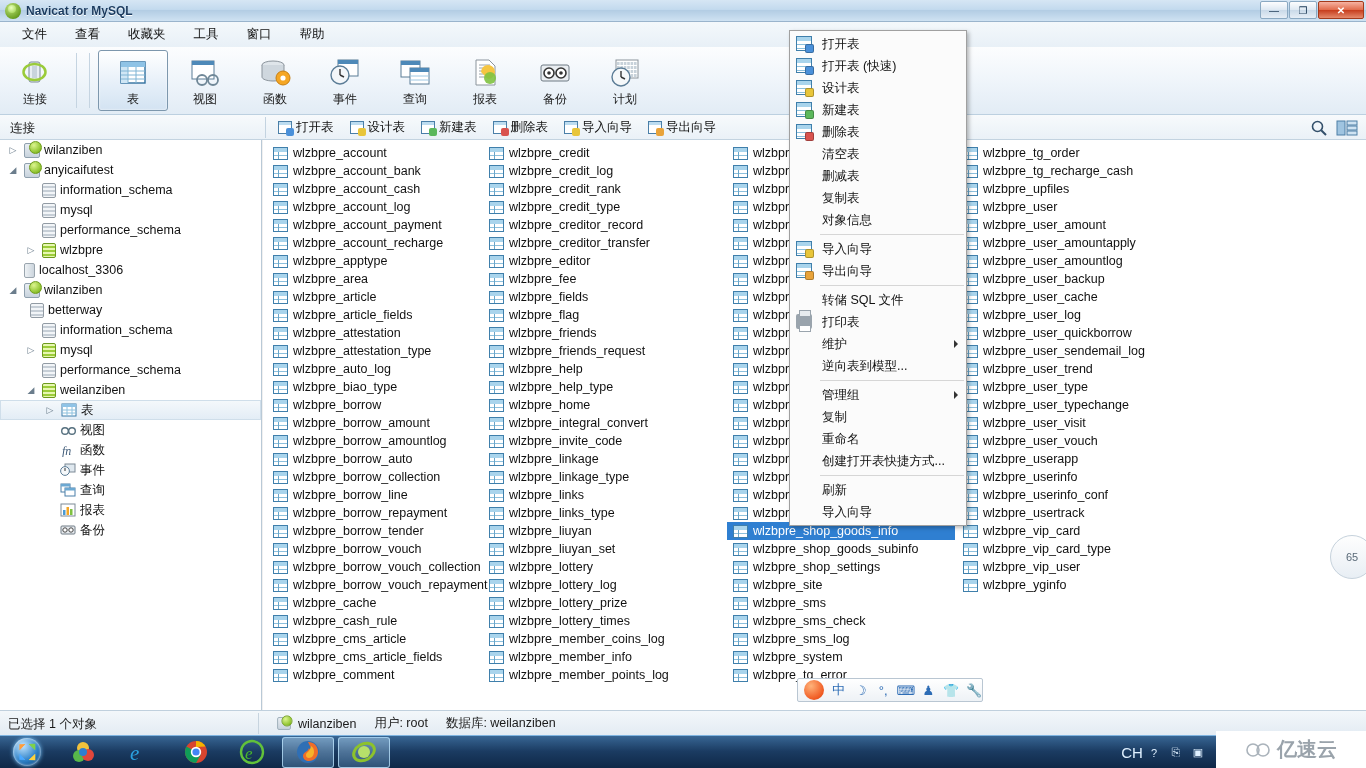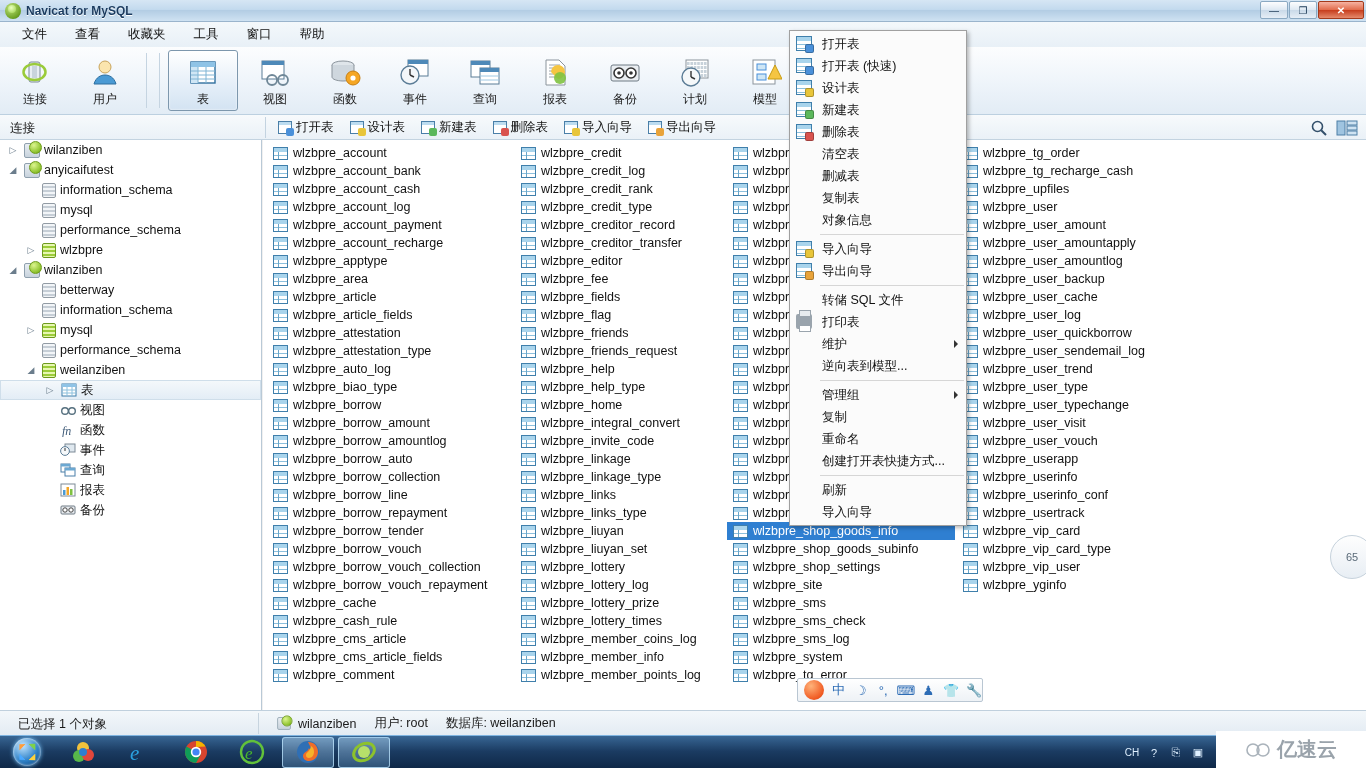--- a/index.html
+++ b/index.html
@@ -163,21 +163,21 @@
     display:flex; align-items:center; gap:7px; padding-left:6px; z-index:40;
   }
   #imebar .ib { width:16px;height:16px; display:flex;align-items:center;justify-content:center;font-size:13px;color:#2d6cb5; }
 
   
   #statusbar {
     position:absolute; left:0; bottom:33px; width:1366px; height:25px;
     background: linear-gradient(to bottom,#f3f7fa,#e3ebf3);
     border-top:1px solid #c0d0dd; font-size:12.5px; color:#1a1a1a;
   }
-  #statusbar .s1 { position:absolute; left:18px; top:5px; }
+  #statusbar .s1 { position:absolute; left:8px; top:5px; }
   #statusbar .vsep { position:absolute; top:2px; width:1px; height:21px; background:#c7d4df; }
   #statusbar .s2 { position:absolute; left:276px; top:4px; display:flex; align-items:center; gap:6px; }
 
   
   #taskbar {
     position:absolute; left:0; bottom:0; width:1366px; height:33px;
     background: linear-gradient(to bottom, rgba(40,90,140,.92), rgba(18,52,92,.96) 48%, rgba(10,36,68,.98));
     border-top:1px solid #7fb4e0;
     display:flex; align-items:center;
   }
@@ -232,27 +232,20 @@
   </div>
 
 <div id="toolbar">
     <div class="tb-btn">
       <div class="tb-ico"><svg viewBox="0 0 34 32" width="34" height="32">
           <rect x="11" y="5" width="11" height="20" rx="2" fill="#e8eef3" stroke="#7d8b98"></rect>
           <ellipse cx="16.5" cy="15" rx="11" ry="8" fill="none" stroke="#9acb3a" stroke-width="2.5"></ellipse>
           <rect x="14" y="9" width="5" height="12" fill="#c9d4dd"></rect>
         </svg></div>
       <div class="tb-lbl">连接</div>
-    </div>
-    <div class="tb-btn">
-      <div class="tb-ico"><svg viewBox="0 0 34 32" width="34" height="32">
-          <circle cx="17" cy="10" r="6" fill="#fbe5ae" stroke="#c9a45b"></circle>
-          <path d="M6 27c2-7 7-9 11-9s9 2 11 9z" fill="#4a9ad4" stroke="#2f6f9f"></path>
-        </svg></div>
-      <div class="tb-lbl">用户</div>
     </div>
     <div class="tb-sep"></div>
     <div class="tb-sep"></div>
     <div class="tb-btn sel">
       <div class="tb-ico"><svg viewBox="0 0 34 32" width="34" height="32">
           <rect x="5" y="5" width="24" height="21" fill="#fff" stroke="#2f6f9f" stroke-width="1.4"></rect>
           <rect x="5" y="5" width="24" height="5" fill="#8fc3e6"></rect>
           <rect x="5" y="10" width="7" height="16" fill="#cfe6f5"></rect>
           <line x1="5" y1="14" x2="29" y2="14" stroke="#7fb4d4"></line>
           <line x1="5" y1="18" x2="29" y2="18" stroke="#7fb4d4"></line>
@@ -351,29 +344,20 @@
           <rect x="15.8" y="17" width="2.6" height="3" fill="#c8d2da"></rect>
           <rect x="19.2" y="17" width="2.6" height="3" fill="#c8d2da"></rect>
           <rect x="22.6" y="17" width="2.6" height="3" fill="#c8d2da"></rect>
           <rect x="26" y="17" width="2.6" height="3" fill="#c8d2da"></rect>
           <circle cx="13" cy="20" r="9" fill="#f5f8fa" stroke="#5b7c96" stroke-width="1.4"></circle>
           <line x1="13" y1="20" x2="13" y2="14" stroke="#333" stroke-width="1.4"></line>
           <line x1="13" y1="20" x2="17" y2="22" stroke="#333" stroke-width="1.4"></line>
         </svg></div>
       <div class="tb-lbl">计划</div>
     </div>
-    <div class="tb-btn">
-      <div class="tb-ico"><svg viewBox="0 0 34 32" width="34" height="32">
-          <rect x="5" y="3" width="22" height="24" fill="#fff" stroke="#8b949c"></rect>
-          <rect x="9" y="7" width="9" height="6" fill="#cfe6f5" stroke="#4a90d9"></rect>
-          <rect x="9" y="17" width="9" height="6" fill="#cfe6f5" stroke="#4a90d9"></rect>
-          <path d="M27 8l7 14H20z" fill="#f5c542" stroke="#c79b12"></path>
-        </svg></div>
-      <div class="tb-lbl">模型</div>
-    </div>
   </div>
 
 <div id="connbar">
   <div class="label">连接</div>
   <div class="sep"></div>
   <div id="objbar">
       <div class="obtn">
         <span class="mini-ico">
           <span class="mini-badge" style="background: rgb(74, 144, 217);"></span>
         </span>
@@ -447,25 +431,30 @@
       <span class="tw empty">▷</span>
       <span class="sch-ico"></span>
       <span class="tree-lbl">performance_schema</span>
     </div>
     <div class="tree-row" style="padding-left: 24px;">
       <span class="tw">▷</span>
       <span class="sch-ico green"></span>
       <span class="tree-lbl">wlzbpre</span>
     </div>
     <div class="tree-row" style="padding-left: 6px;">
+      <span class="tw empty">▷</span>
+      <span class="host-ico"></span>
+      <span class="tree-lbl">localhost_3306</span>
+    </div>
+    <div class="tree-row" style="padding-left: 6px;">
       <span class="tw">◢</span>
       <span class="srv-ico"></span>
       <span class="tree-lbl">wilanziben</span>
     </div>
-    <div class="tree-row" style="padding-left: 24px;">
+    <div class="tree-row" style="padding-left: 12px;">
       <span class="tw empty">▷</span>
       <span class="sch-ico"></span>
       <span class="tree-lbl">betterway</span>
     </div>
     <div class="tree-row" style="padding-left: 24px;">
       <span class="tw empty">▷</span>
       <span class="sch-ico"></span>
       <span class="tree-lbl">information_schema</span>
     </div>
     <div class="tree-row" style="padding-left: 24px;">
@@ -667,21 +656,21 @@
       </div>
       <div class="litem">
         <span class="tbl-ico"></span>
         <span>wlzbpre_cms_article_fields</span>
       </div>
       <div class="litem">
         <span class="tbl-ico"></span>
         <span>wlzbpre_comment</span>
       </div>
     </div>
-    <div class="lcol" style="left: 252px;">
+    <div class="lcol" style="left: 220px;">
       <div class="litem">
         <span class="tbl-ico"></span>
         <span>wlzbpre_credit</span>
       </div>
       <div class="litem">
         <span class="tbl-ico"></span>
         <span>wlzbpre_credit_log</span>
       </div>
       <div class="litem">
         <span class="tbl-ico"></span>
@@ -1184,21 +1173,21 @@
         </svg>
       </div>
       <div class="tb-item active">
         <svg viewBox="0 0 26 26" width="26" height="26">
           <ellipse cx="13" cy="13" rx="11" ry="8" fill="none" stroke="#8dc22c" stroke-width="3" transform="rotate(-30 13 13)"></ellipse>
           <circle cx="13" cy="13" r="6" fill="#b7e06a"></circle>
         </svg>
       </div>
     </div>
   <div id="tray">
-      <span class="ti" style="color: rgb(223, 240, 255); font-size: 10px;">CH</span>
+      <span class="ti" style="color: rgb(223, 240, 255); font-size: 15px;">CH</span>
       <span class="ti" style="color: rgb(223, 240, 255); font-size: 11px;">?</span>
       <span class="ti" style="color: rgb(223, 240, 255); font-size: 11px;">⎘</span>
       <span class="ti" style="color: rgb(223, 240, 255); font-size: 11px;">▣</span>
       <span class="ti" style="color: rgb(223, 240, 255); font-size: 11px;">🐧</span>
       <span class="ti" style="color: rgb(223, 240, 255); font-size: 11px;">⬤</span>
       <span class="ti" style="color: rgb(223, 240, 255); font-size: 11px;">✔</span>
       <span class="ti" style="color: rgb(223, 240, 255); font-size: 11px;">🔊</span>
       <span class="ti" style="color: rgb(223, 240, 255); font-size: 11px;">⚑</span>
       <span class="ti" style="color: rgb(223, 240, 255); font-size: 11px;">▁▃▅</span>
       <span class="ti" style="color: rgb(223, 240, 255); font-size: 11px;">🔈</span>

